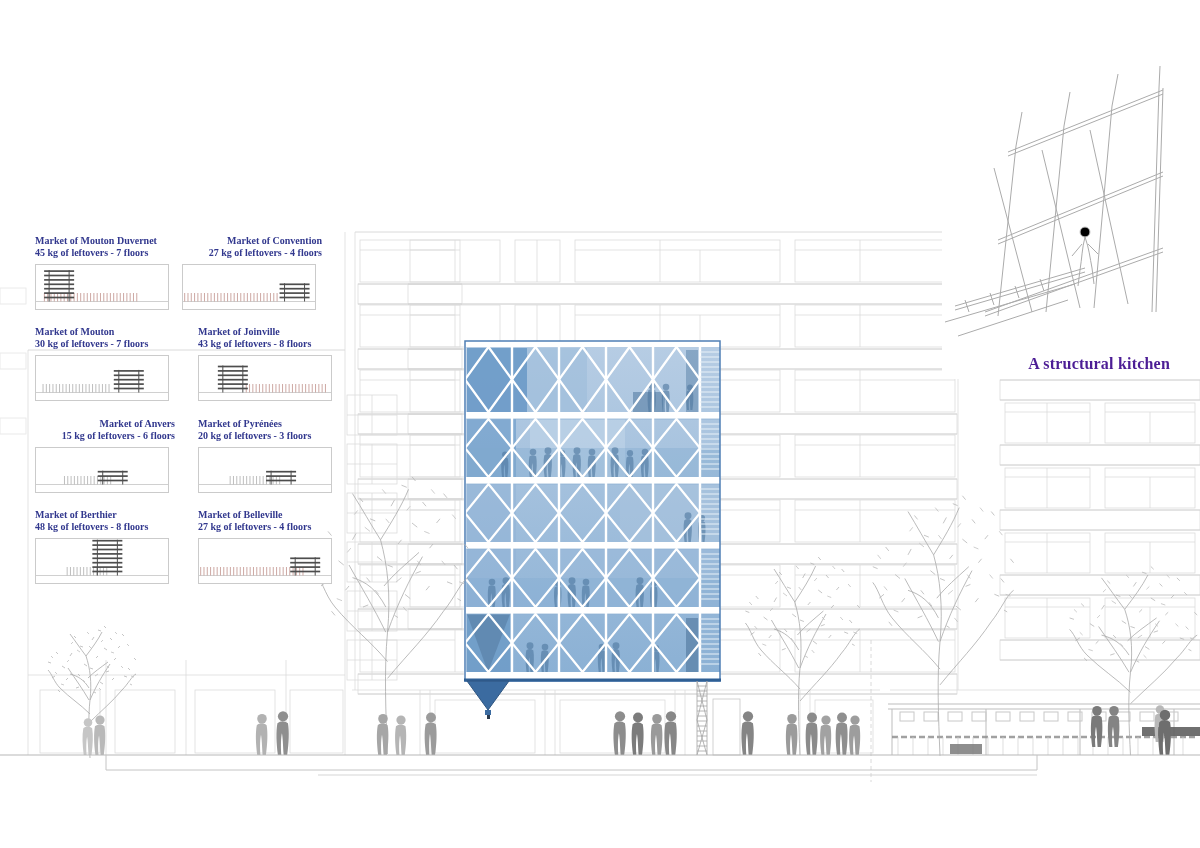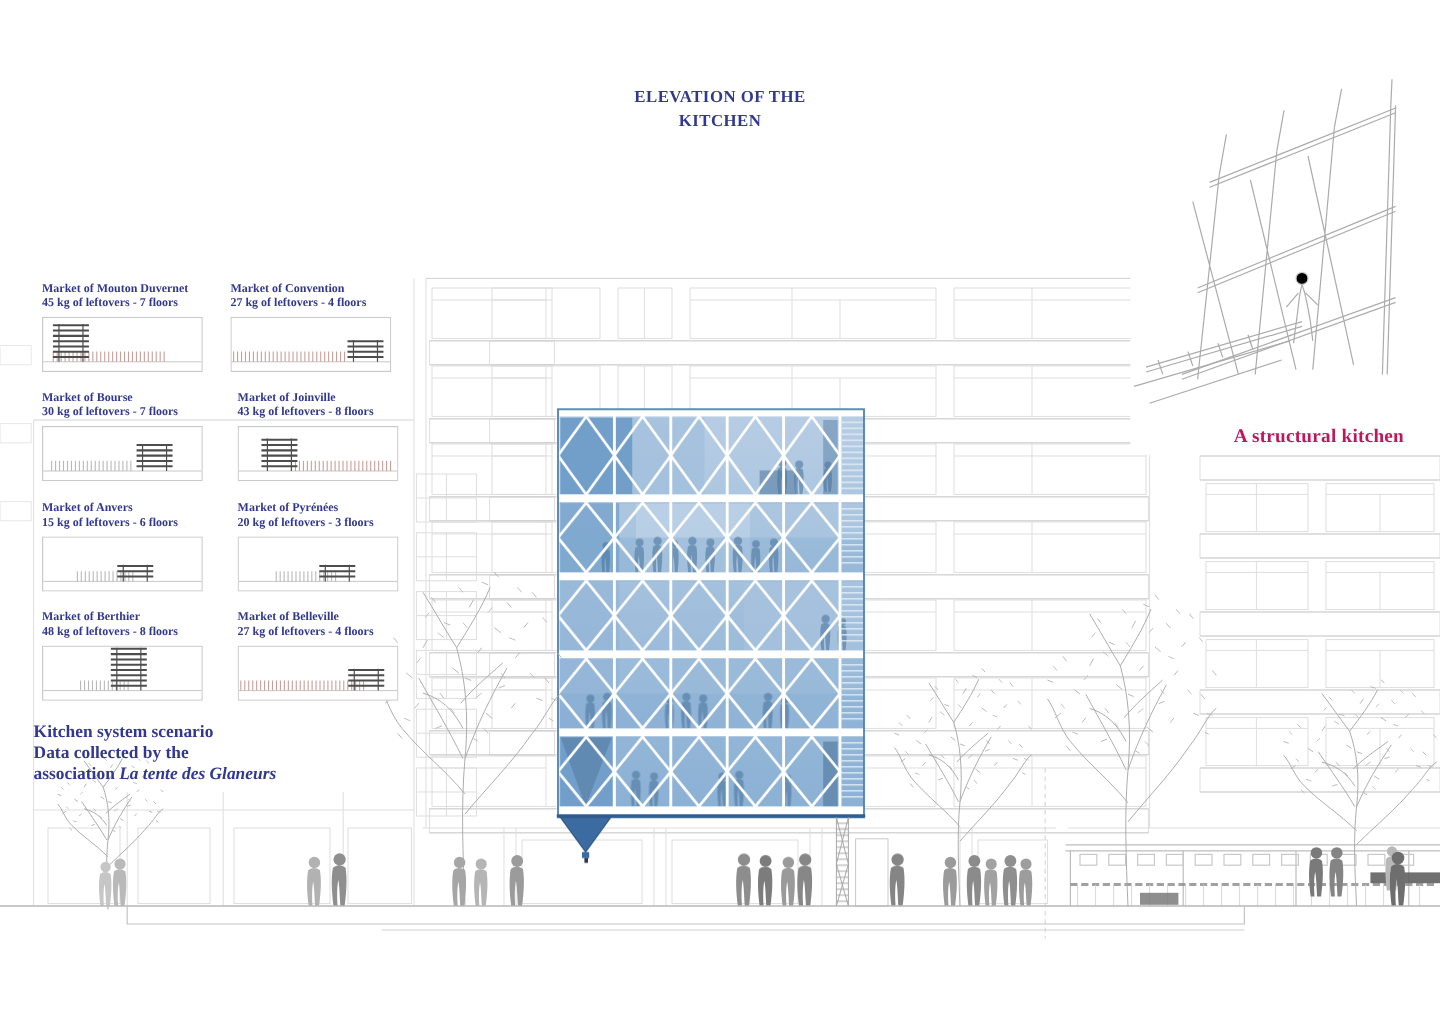--- a/index.html
+++ b/index.html
@@ -2,21 +2,21 @@
 <html><head>
 <meta charset="utf-8">
 <style>
   html,body{margin:0;padding:0;background:#fff;}
   .canvas{position:relative;width:1200px;height:848px;background:#ffffff;overflow:hidden;
           font-family:"Liberation Serif",serif;}
   .canvas svg{position:absolute;left:0;top:0;}
   .board-title{position:absolute;left:450px;top:72px;width:300px;text-align:center;
     color:#32388e;font-size:14px;font-weight:700;letter-spacing:.4px;line-height:1.4;}
   .axon-caption{position:absolute;left:1000px;top:355px;width:170px;text-align:right;
-    color:#be185d;font-size:16px;font-weight:700;letter-spacing:.2px;}
+    color:#4c1d95;font-size:16px;font-weight:700;letter-spacing:.2px;}
   .scenario{position:absolute;left:28px;top:602px;color:#32388e;font-size:14.5px;
     font-weight:700;line-height:1.22;}
   .scenario i{font-weight:700;}
   .market-block{position:absolute;width:140px;}
   .market-title{color:#32388e;font-size:10px;font-weight:700;line-height:1.2;height:29px;}
   .market-title div{white-space:nowrap;}
   .facade line,.facade rect,.facade path{stroke:#dcdcdc;fill:none;stroke-width:.8;}
   .facade .rail{stroke:#d0d0d0;}
   .gline{stroke:#b7b7b7;stroke-width:1.1;fill:none;}
   .axon path,.axon line{stroke:#ababab;stroke-width:1;fill:none;}
@@ -319,32 +319,23 @@
     <path d="M955,306 L1085,268 M955,310 L1085,272"></path>
     <path d="M945,322 L1075,284 M958,336 L1068,300"></path>
     <path d="M965,300 l4,12 M990,293 l4,12 M1015,286 l4,12 M1040,279 l4,12"></path>
     <g stroke="#c9c9c9">
       <circle cx="1085" cy="232" r="5"></circle>
       <path d="M1085,237 C1082,248 1082,258 1080,270 M1085,237 C1089,248 1090,258 1092,268 M1080,270 L1078,286 M1092,268 L1094,284 M1082,244 L1072,256 M1088,244 L1098,254"></path>
     </g>
   </g>
 </svg>
 
-<div class="board-title">
-  <div>ELEVATION OF THE</div>
-  <div>KITCHEN</div>
-</div>
 
 <div class="axon-caption">A structural kitchen</div>
 
-<div class="scenario">
-  <div>Kitchen system scenario</div>
-  <div>Data collected by the</div>
-  <div><span>association </span><i>La tente des Glaneurs</i></div>
-</div>
 
 <div id="markets">
       <div class="market-block" style="left: 35px; top: 235px;">
         <div class="market-title">
           <div>Market of Mouton Duvernet</div>
           <div>45 kg of leftovers - 7 floors</div>
         </div>
         <svg width="134" height="46" style="position: relative; display: block;">
           <rect x="0.5" y="0.5" width="133" height="45" stroke="#cbcbcb" fill="#ffffff" stroke-width="1"></rect>
           <line x1="1" y1="37.5" x2="133" y2="37.5" stroke="#c4c4c4" stroke-width="0.8"></line>
@@ -381,21 +372,21 @@
           <line x1="34.12" y1="37.5" x2="34.12" y2="6.099999999999998" stroke="#4d4d4d" stroke-width="1"></line>
           <line x1="9.119999999999997" y1="33.5" x2="39.12" y2="33.5" stroke="#4d4d4d" stroke-width="1.7"></line>
           <line x1="9.119999999999997" y1="29.1" x2="39.12" y2="29.1" stroke="#4d4d4d" stroke-width="1.7"></line>
           <line x1="9.119999999999997" y1="24.7" x2="39.12" y2="24.7" stroke="#4d4d4d" stroke-width="1.7"></line>
           <line x1="9.119999999999997" y1="20.299999999999997" x2="39.12" y2="20.299999999999997" stroke="#4d4d4d" stroke-width="1.7"></line>
           <line x1="9.119999999999997" y1="15.899999999999999" x2="39.12" y2="15.899999999999999" stroke="#4d4d4d" stroke-width="1.7"></line>
           <line x1="9.119999999999997" y1="11.5" x2="39.12" y2="11.5" stroke="#4d4d4d" stroke-width="1.7"></line>
           <line x1="9.119999999999997" y1="7.099999999999998" x2="39.12" y2="7.099999999999998" stroke="#4d4d4d" stroke-width="1.7"></line>
         </svg>
       </div>
-      <div class="market-block" style="left: 192px; top: 235px;">
+      <div class="market-block" style="left: 182px; top: 235px; text-align: right;">
         <div class="market-title">
           <div>Market of Convention</div>
           <div>27 kg of leftovers - 4 floors</div>
         </div>
         <svg width="134" height="46" style="position: relative; display: block;">
           <rect x="0.5" y="0.5" width="133" height="45" stroke="#cbcbcb" fill="#ffffff" stroke-width="1"></rect>
           <line x1="1" y1="37.5" x2="133" y2="37.5" stroke="#c4c4c4" stroke-width="0.8"></line>
           <line x1="2.68" y1="29" x2="2.68" y2="37.5" stroke="#c79e98" stroke-width="0.9"></line>
           <line x1="5.98" y1="29" x2="5.98" y2="37.5" stroke="#c79e98" stroke-width="0.9"></line>
           <line x1="9.280000000000001" y1="29" x2="9.280000000000001" y2="37.5" stroke="#c79e98" stroke-width="0.9"></line>
@@ -428,21 +419,21 @@
           <line x1="102.56" y1="37.5" x2="102.56" y2="19.299999999999997" stroke="#4d4d4d" stroke-width="1"></line>
           <line x1="122.56" y1="37.5" x2="122.56" y2="19.299999999999997" stroke="#4d4d4d" stroke-width="1"></line>
           <line x1="97.56" y1="33.5" x2="127.56" y2="33.5" stroke="#4d4d4d" stroke-width="1.7"></line>
           <line x1="97.56" y1="29.1" x2="127.56" y2="29.1" stroke="#4d4d4d" stroke-width="1.7"></line>
           <line x1="97.56" y1="24.7" x2="127.56" y2="24.7" stroke="#4d4d4d" stroke-width="1.7"></line>
           <line x1="97.56" y1="20.299999999999997" x2="127.56" y2="20.299999999999997" stroke="#4d4d4d" stroke-width="1.7"></line>
         </svg>
       </div>
       <div class="market-block" style="left: 35px; top: 326px;">
         <div class="market-title">
-          <div>Market of Bourse</div>
+          <div>Market of Mouton</div>
           <div>30 kg of leftovers - 7 floors</div>
         </div>
         <svg width="134" height="46" style="position: relative; display: block;">
           <rect x="0.5" y="0.5" width="133" height="45" stroke="#cbcbcb" fill="#ffffff" stroke-width="1"></rect>
           <line x1="1" y1="37.5" x2="133" y2="37.5" stroke="#c4c4c4" stroke-width="0.8"></line>
           <line x1="8.04" y1="29" x2="8.04" y2="37.5" stroke="#b7b7b7" stroke-width="0.9"></line>
           <line x1="11.34" y1="29" x2="11.34" y2="37.5" stroke="#b7b7b7" stroke-width="0.9"></line>
           <line x1="14.64" y1="29" x2="14.64" y2="37.5" stroke="#b7b7b7" stroke-width="0.9"></line>
           <line x1="17.94" y1="29" x2="17.94" y2="37.5" stroke="#b7b7b7" stroke-width="0.9"></line>
           <line x1="21.240000000000002" y1="29" x2="21.240000000000002" y2="37.5" stroke="#b7b7b7" stroke-width="0.9"></line>
@@ -507,21 +498,21 @@
           <line x1="24.840000000000003" y1="37.5" x2="24.840000000000003" y2="10.5" stroke="#4d4d4d" stroke-width="1"></line>
           <line x1="44.84" y1="37.5" x2="44.84" y2="10.5" stroke="#4d4d4d" stroke-width="1"></line>
           <line x1="19.840000000000003" y1="33.5" x2="49.84" y2="33.5" stroke="#4d4d4d" stroke-width="1.7"></line>
           <line x1="19.840000000000003" y1="29.1" x2="49.84" y2="29.1" stroke="#4d4d4d" stroke-width="1.7"></line>
           <line x1="19.840000000000003" y1="24.7" x2="49.84" y2="24.7" stroke="#4d4d4d" stroke-width="1.7"></line>
           <line x1="19.840000000000003" y1="20.299999999999997" x2="49.84" y2="20.299999999999997" stroke="#4d4d4d" stroke-width="1.7"></line>
           <line x1="19.840000000000003" y1="15.899999999999999" x2="49.84" y2="15.899999999999999" stroke="#4d4d4d" stroke-width="1.7"></line>
           <line x1="19.840000000000003" y1="11.5" x2="49.84" y2="11.5" stroke="#4d4d4d" stroke-width="1.7"></line>
         </svg>
       </div>
-      <div class="market-block" style="left: 35px; top: 418px;">
+      <div class="market-block" style="left: 35px; top: 418px; text-align: right;">
         <div class="market-title">
           <div>Market of Anvers</div>
           <div>15 kg of leftovers - 6 floors</div>
         </div>
         <svg width="134" height="46" style="position: relative; display: block;">
           <rect x="0.5" y="0.5" width="133" height="45" stroke="#cbcbcb" fill="#ffffff" stroke-width="1"></rect>
           <line x1="1" y1="37.5" x2="133" y2="37.5" stroke="#c4c4c4" stroke-width="0.8"></line>
           <line x1="29.48" y1="29" x2="29.48" y2="37.5" stroke="#b7b7b7" stroke-width="0.9"></line>
           <line x1="32.78" y1="29" x2="32.78" y2="37.5" stroke="#b7b7b7" stroke-width="0.9"></line>
           <line x1="36.08" y1="29" x2="36.08" y2="37.5" stroke="#b7b7b7" stroke-width="0.9"></line>

